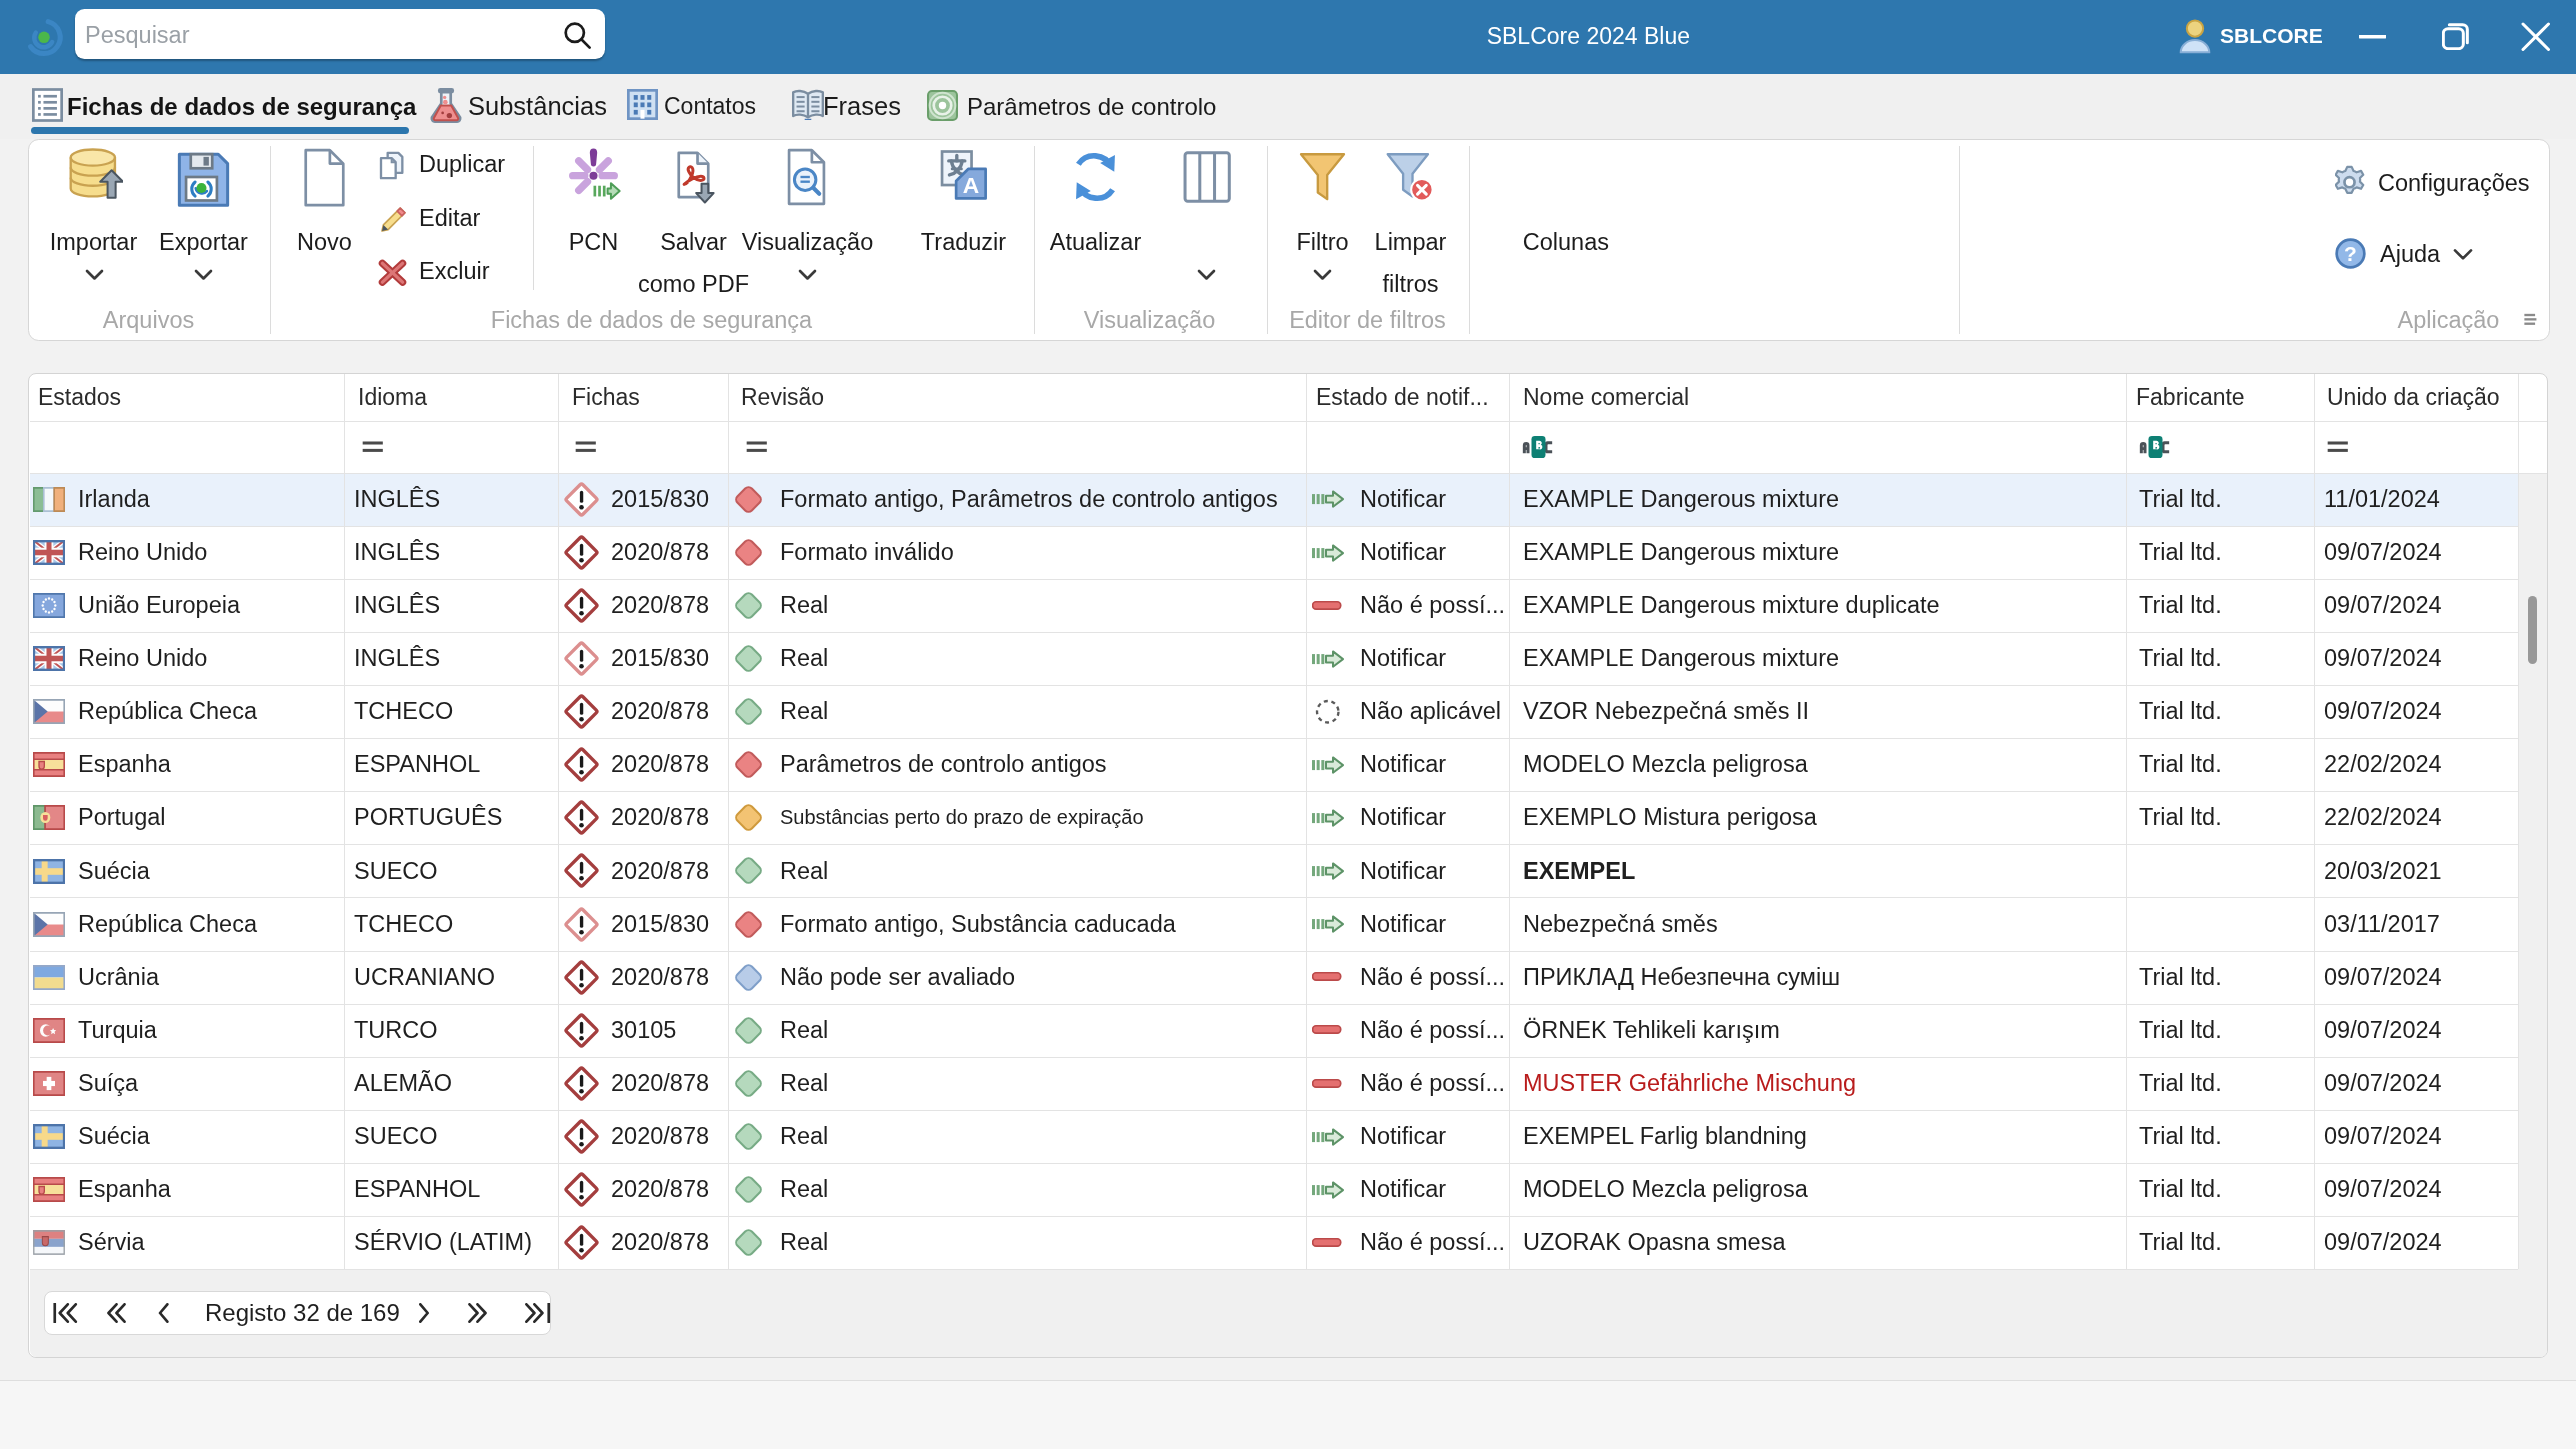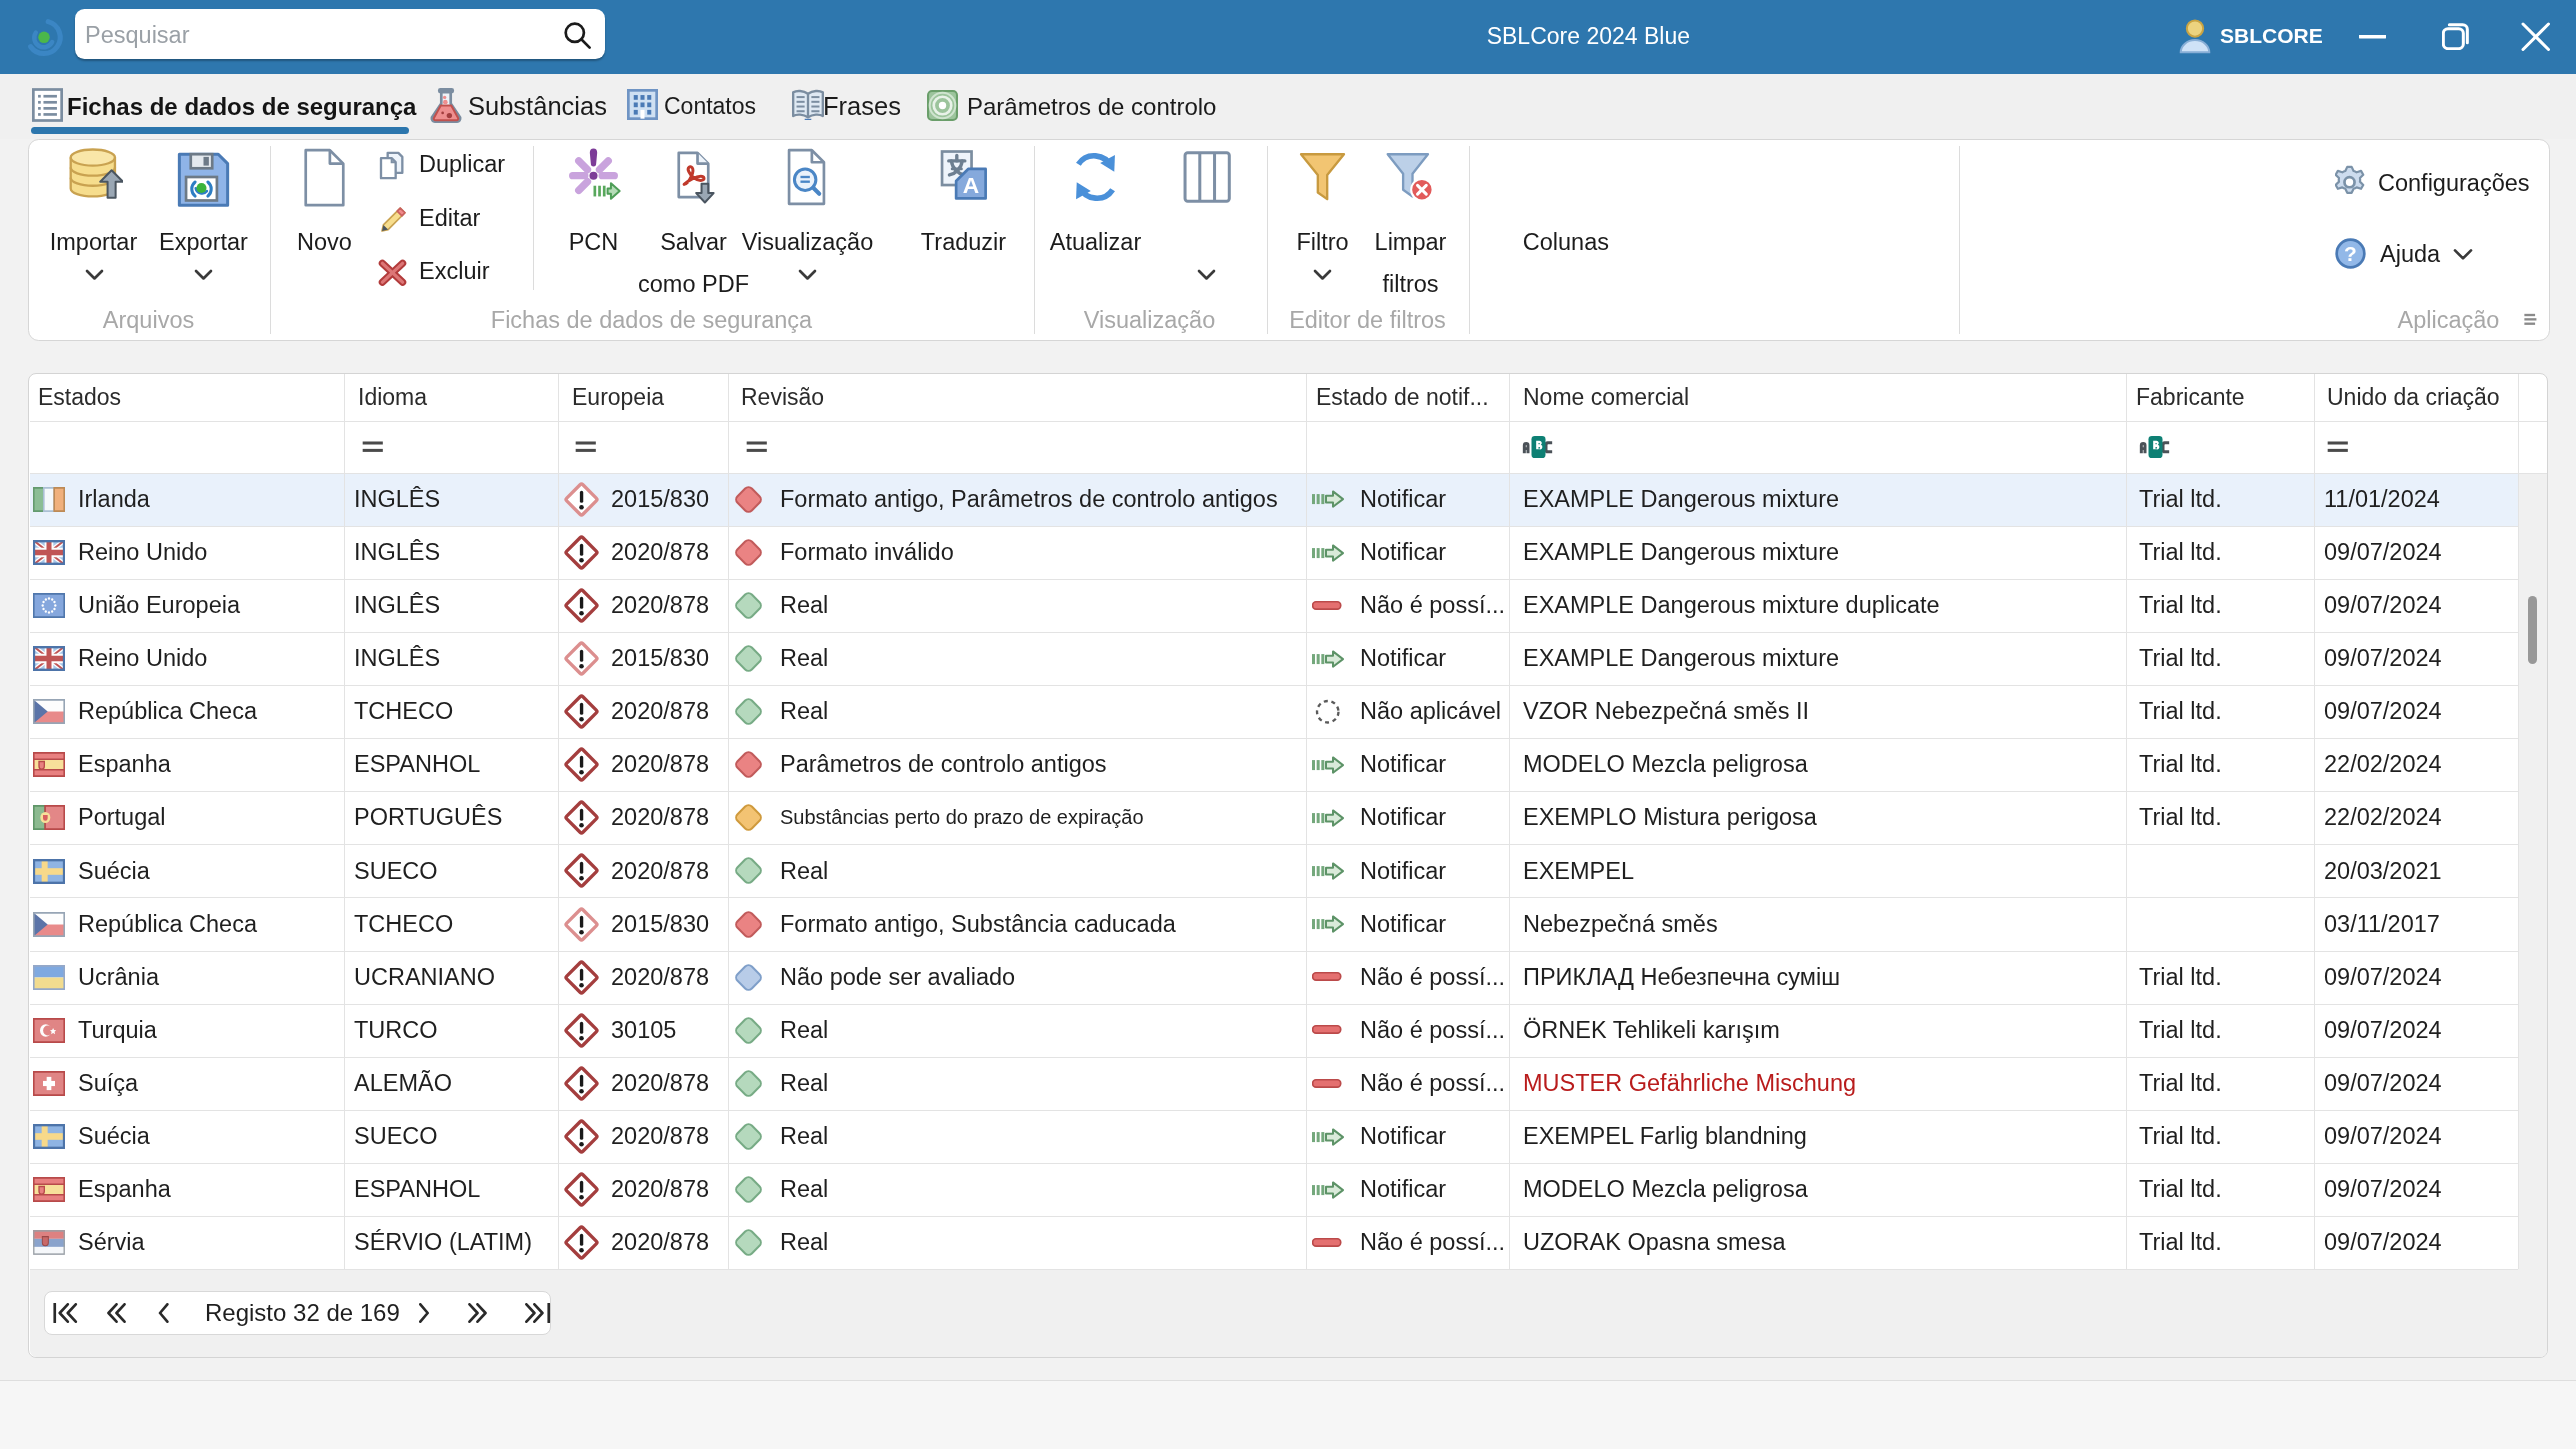--- a/index.html
+++ b/index.html
@@ -301,21 +301,21 @@
 <div class="abs" style="left:29.5px;top:897px;width:2488px;height:1.3px;background:#e3e3e3;"></div>
 <div class="abs" style="left:29.5px;top:951px;width:2488px;height:1.3px;background:#e3e3e3;"></div>
 <div class="abs" style="left:29.5px;top:1004px;width:2488px;height:1.3px;background:#e3e3e3;"></div>
 <div class="abs" style="left:29.5px;top:1057px;width:2488px;height:1.3px;background:#e3e3e3;"></div>
 <div class="abs" style="left:29.5px;top:1110px;width:2488px;height:1.3px;background:#e3e3e3;"></div>
 <div class="abs" style="left:29.5px;top:1163px;width:2488px;height:1.3px;background:#e3e3e3;"></div>
 <div class="abs" style="left:29.5px;top:1216px;width:2488px;height:1.3px;background:#e3e3e3;"></div>
 <div class="abs" style="left:29.5px;top:1269px;width:2488px;height:1.3px;background:#e3e3e3;"></div>
 <div class="abs" style="left:38px;top:381px;height:32px;line-height:32px;font-size:23px;color:#2b2b2b;font-weight:400;white-space:nowrap;">Estados</div>
 <div class="abs" style="left:358px;top:381px;height:32px;line-height:32px;font-size:23px;color:#2b2b2b;font-weight:400;white-space:nowrap;">Idioma</div>
-<div class="abs" style="left:572px;top:381px;height:32px;line-height:32px;font-size:23px;color:#2b2b2b;font-weight:400;white-space:nowrap;">Europeia</div>
+<div class="abs" style="left:572px;top:381px;height:32px;line-height:32px;font-size:23px;color:#2b2b2b;font-weight:400;white-space:nowrap;">Fichas</div>
 <div class="abs" style="left:741px;top:381px;height:32px;line-height:32px;font-size:23px;color:#2b2b2b;font-weight:400;white-space:nowrap;">Revisão</div>
 <div class="abs" style="left:1316px;top:381px;height:32px;line-height:32px;font-size:23px;color:#2b2b2b;font-weight:400;white-space:nowrap;">Estado de notif...</div>
 <div class="abs" style="left:1523px;top:381px;height:32px;line-height:32px;font-size:23px;color:#2b2b2b;font-weight:400;white-space:nowrap;">Nome comercial</div>
 <div class="abs" style="left:2136px;top:381px;height:32px;line-height:32px;font-size:23px;color:#2b2b2b;font-weight:400;white-space:nowrap;">Fabricante</div>
 <div class="abs" style="left:2327px;top:381px;height:32px;line-height:32px;font-size:23px;color:#2b2b2b;font-weight:400;white-space:nowrap;">Unido da criação</div>
 <svg class="abs" style="left:362px;top:440px;" width="21.5" height="13.4" viewBox="0 0 32 19">
     <g stroke="#4a4a4a" stroke-width="4.5">
       <line x1="1" y1="4" x2="31" y2="4"></line>
       <line x1="1" y1="15" x2="31" y2="15"></line>
     </g>
@@ -592,21 +592,21 @@
     <rect x="8" y="8" width="30" height="30" rx="7" transform="rotate(45 23 23)" fill="#b5d9bd" stroke="#77ab85" stroke-width="3"></rect>
   </svg>
 <div class="abs" style="left:780px;top:855px;height:33px;line-height:33px;font-size:23.5px;color:#1f1f1f;font-weight:400;white-space:nowrap;">Real</div>
 <svg class="abs" style="left:1312px;top:856px;" width="32" height="29.5" viewBox="0 0 48 44">
 <rect x="0" y="15" width="4.5" height="15" fill="#74a87c"></rect>
     <rect x="7" y="15" width="4.5" height="15" fill="#74a87c"></rect>
     <rect x="14" y="15" width="4.5" height="15" fill="#74a87c"></rect>
 <path d="M 21 17.5 h 10.5 v -6.5 l 15 11.5 l -15 11.5 v -6.5 h -10.5 z" fill="#d9ead9" stroke="#5d9367" stroke-width="3" stroke-linejoin="round"></path>
   </svg>
 <div class="abs" style="left:1360px;top:855px;height:33px;line-height:33px;font-size:23.5px;color:#1f1f1f;font-weight:400;white-space:nowrap;">Notificar</div>
-<div class="abs" style="left:1523px;top:855px;height:33px;line-height:33px;font-size:23.5px;color:#1f1f1f;font-weight:400;white-space:nowrap;">EXEMPEL</div>
+<div class="abs" style="left:1523px;top:855px;height:33px;line-height:33px;font-size:23.5px;color:#1f1f1f;font-weight:700;white-space:nowrap;">EXEMPEL</div>
 <div class="abs" style="left:2324px;top:855px;height:33px;line-height:33px;font-size:23.5px;color:#1f1f1f;font-weight:400;white-space:nowrap;">20/03/2021</div>
 <svg class="abs" style="left:33px;top:912px;" width="32" height="25" viewBox="0 0 48 34" preserveAspectRatio="none">
     <rect width="48" height="17" fill="#fdfdfd"></rect>
     <rect y="17" width="48" height="17" fill="#e88a8a"></rect>
     <path d="M1,1 22,17 1,33 z" fill="#5b74a8"></path>
     <rect x="1.2" y="1.2" width="45.6" height="31.6" fill="none" stroke="#97a5b5" stroke-width="2.4"></rect>
   </svg>
 <div class="abs" style="left:78px;top:908px;height:33px;line-height:33px;font-size:23.5px;color:#1f1f1f;font-weight:400;white-space:nowrap;">República Checa</div>
 <div class="abs" style="left:354px;top:908px;height:33px;line-height:33px;font-size:23.5px;color:#1f1f1f;font-weight:400;white-space:nowrap;">TCHECO</div>
 <svg class="abs" style="left:564px;top:907px;" width="35" height="35" viewBox="0 0 52 52">

